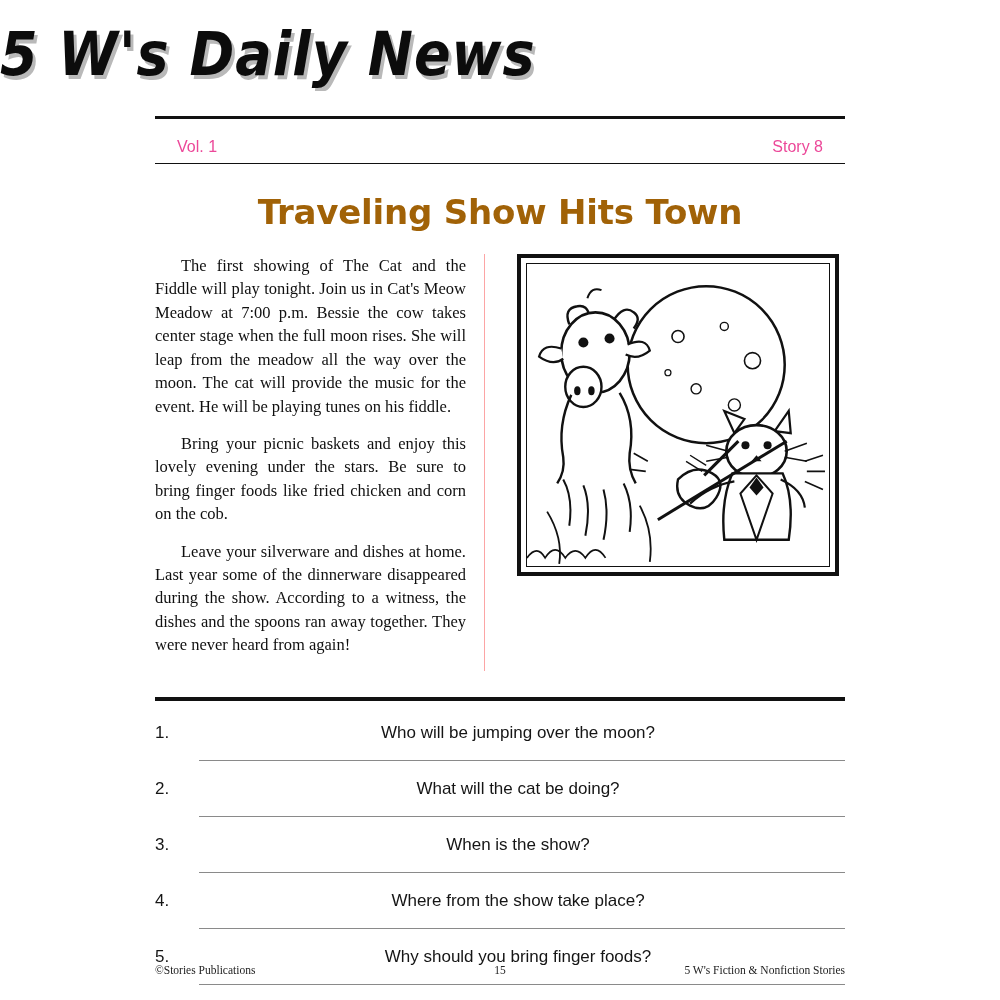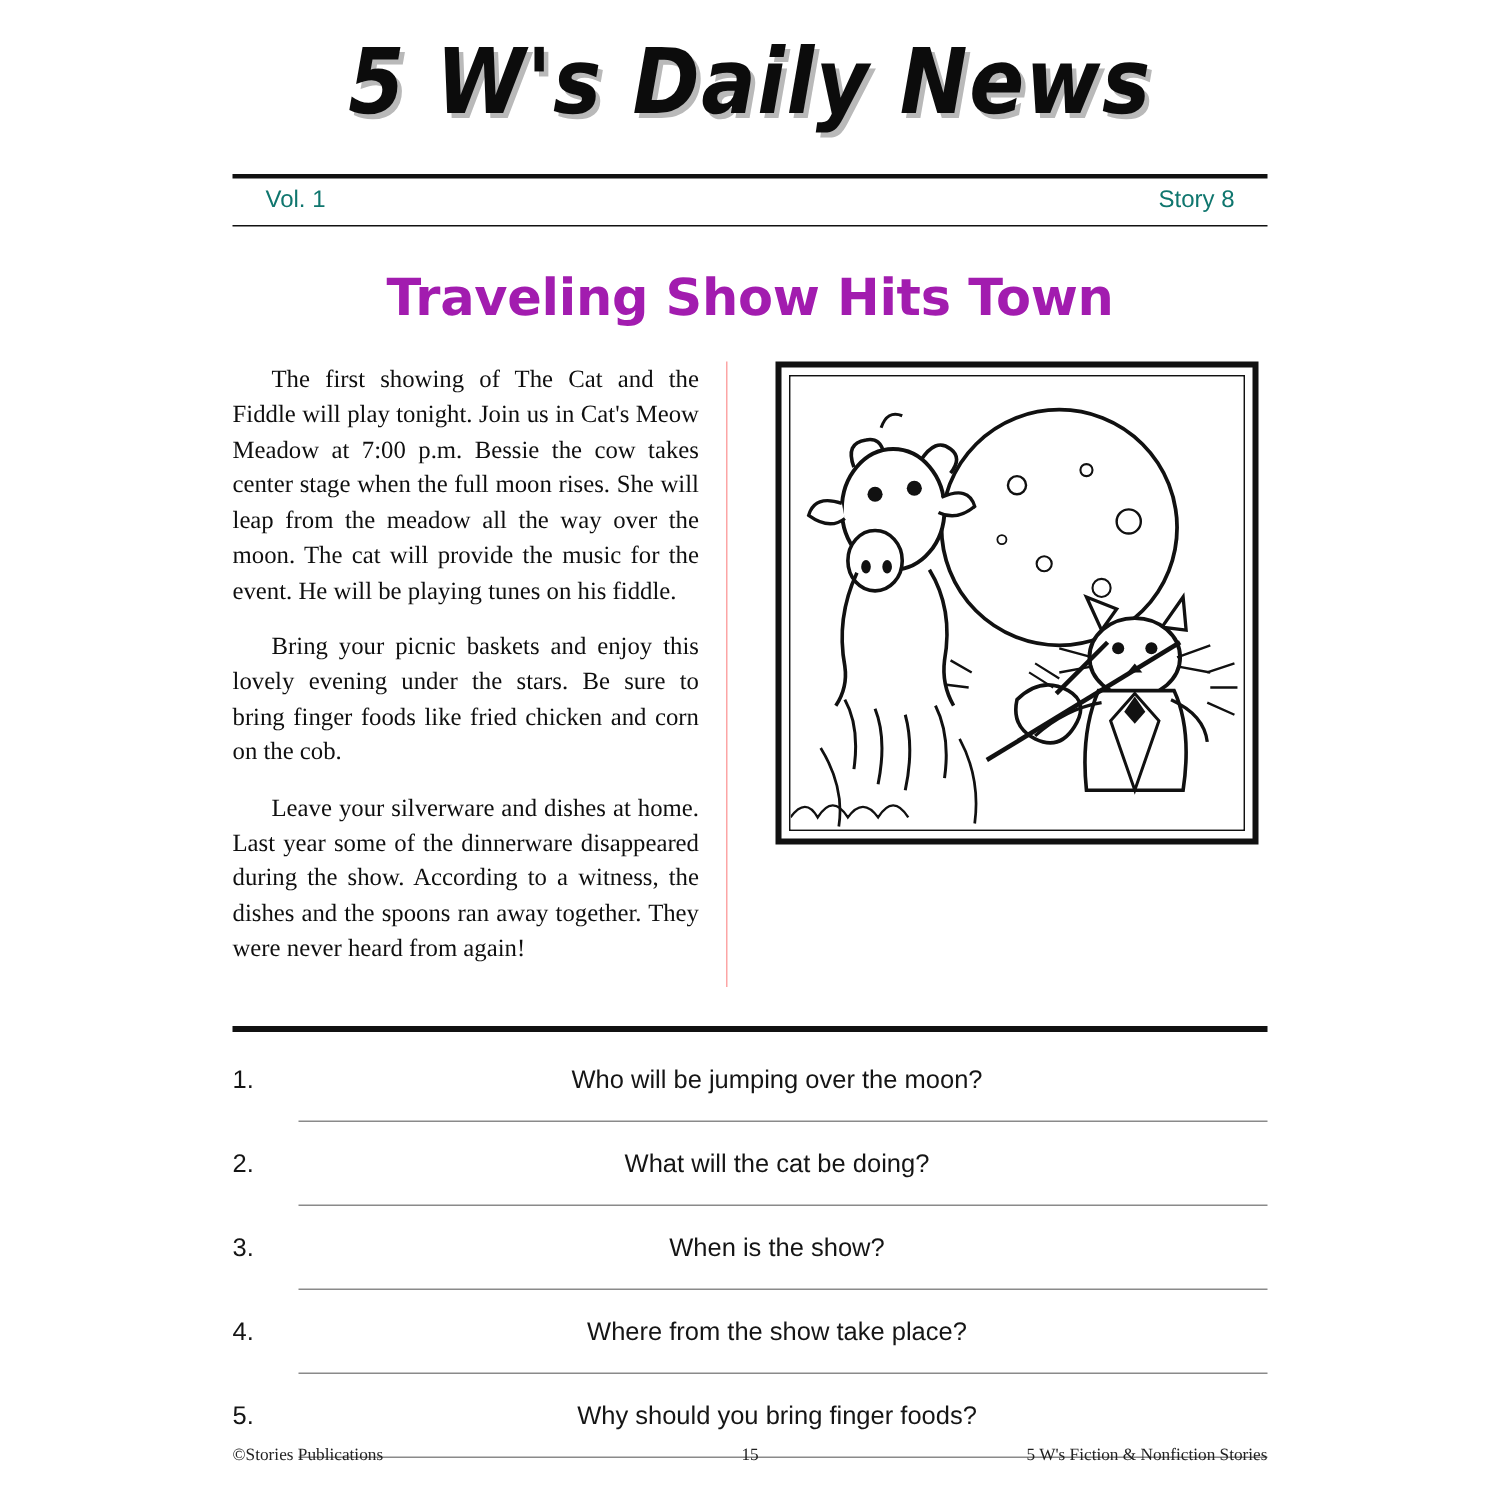--- a/index.html
+++ b/index.html
@@ -12,21 +12,21 @@
     width: 1000px;
     height: 1000px;
     background: #ffffff;
     font-family: "Liberation Serif", serif;
     color: #111111;
     overflow: hidden;
   }
 
   
   .masthead {
-    text-align: center;
+    text-align: left;
     padding-top: 28px;
   }
   .masthead-title {
     font-family: "DejaVu Sans", sans-serif;
     font-weight: bold;
     font-style: italic;
     font-size: 54px;
     letter-spacing: 1px;
     color: #0c0c0c;
     text-shadow: 3px 3px 0 #b9b9b9;
@@ -35,40 +35,40 @@
     transform: scaleY(1.12);
     transform-origin: center;
   }
 
   
   .top-rule {
     margin: 34px 155px 0 155px;
     border-top: 3px solid #111;
   }
   .volbar {
-    margin: 0 155px;
+    margin: 13px 155px;
     padding: 6px 22px 7px 22px;
     display: flex;
     justify-content: space-between;
     align-items: center;
     border-bottom: 1px solid #111;
     font-family: "Liberation Sans", sans-serif;
     font-size: 16px;
-    color: #0f766e;
+    color: #ec4899;
   }
 
   
   .headline {
     text-align: center;
     font-family: "DejaVu Sans", sans-serif;
     font-weight: bold;
     font-size: 34px;
     letter-spacing: -0.2px;
     margin-top: 28px;
-    color: #a21caf;
+    color: #a16207;
   }
 
   
   .body-area {
     margin: 22px 155px 0 155px;
     display: flex;
     align-items: stretch;
     min-height: 360px;
   }
   .col-text {

